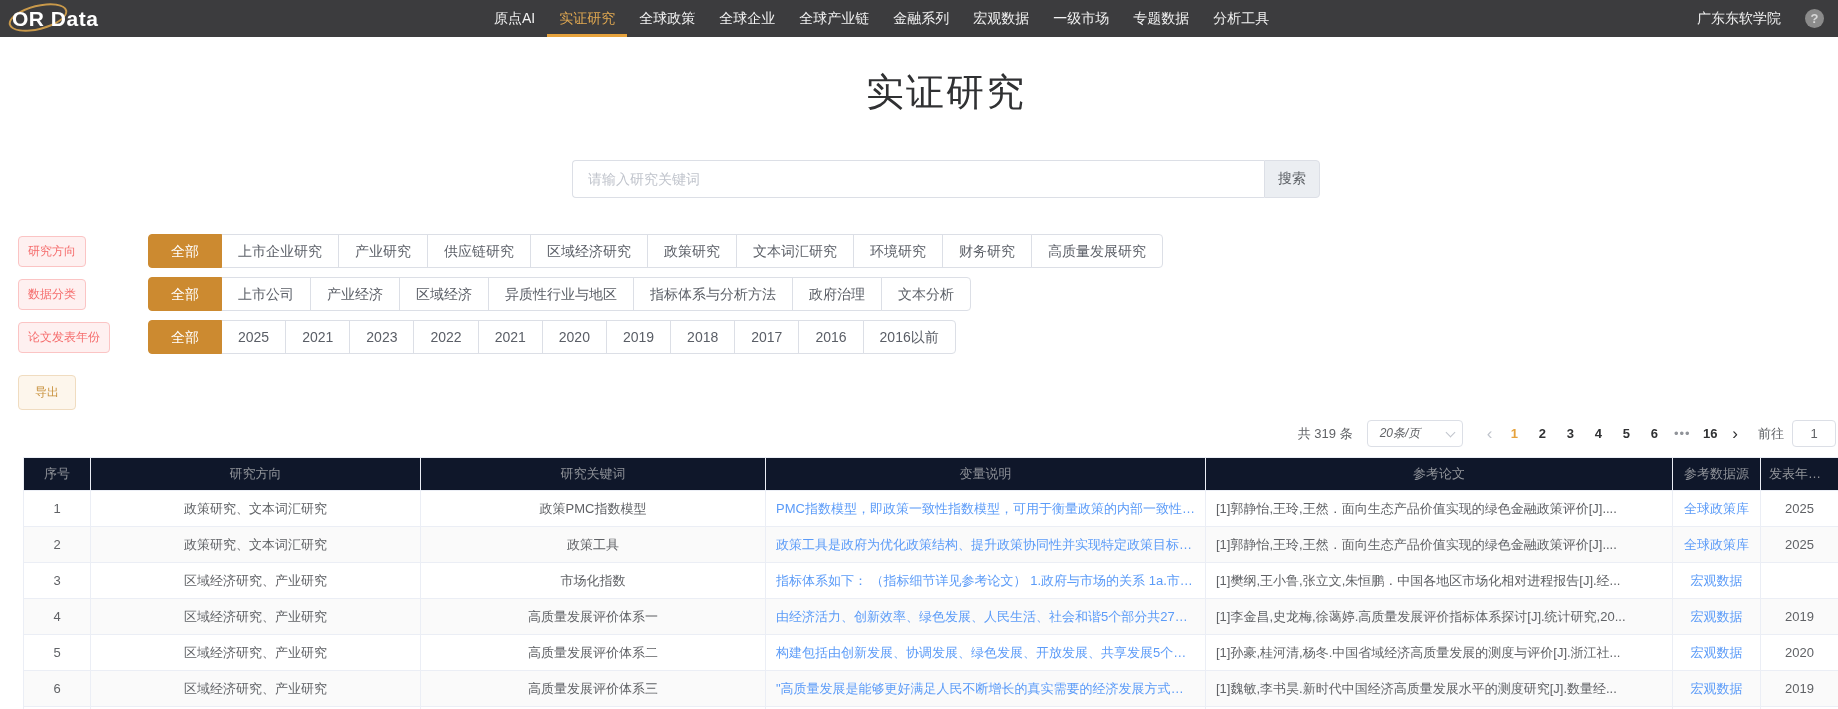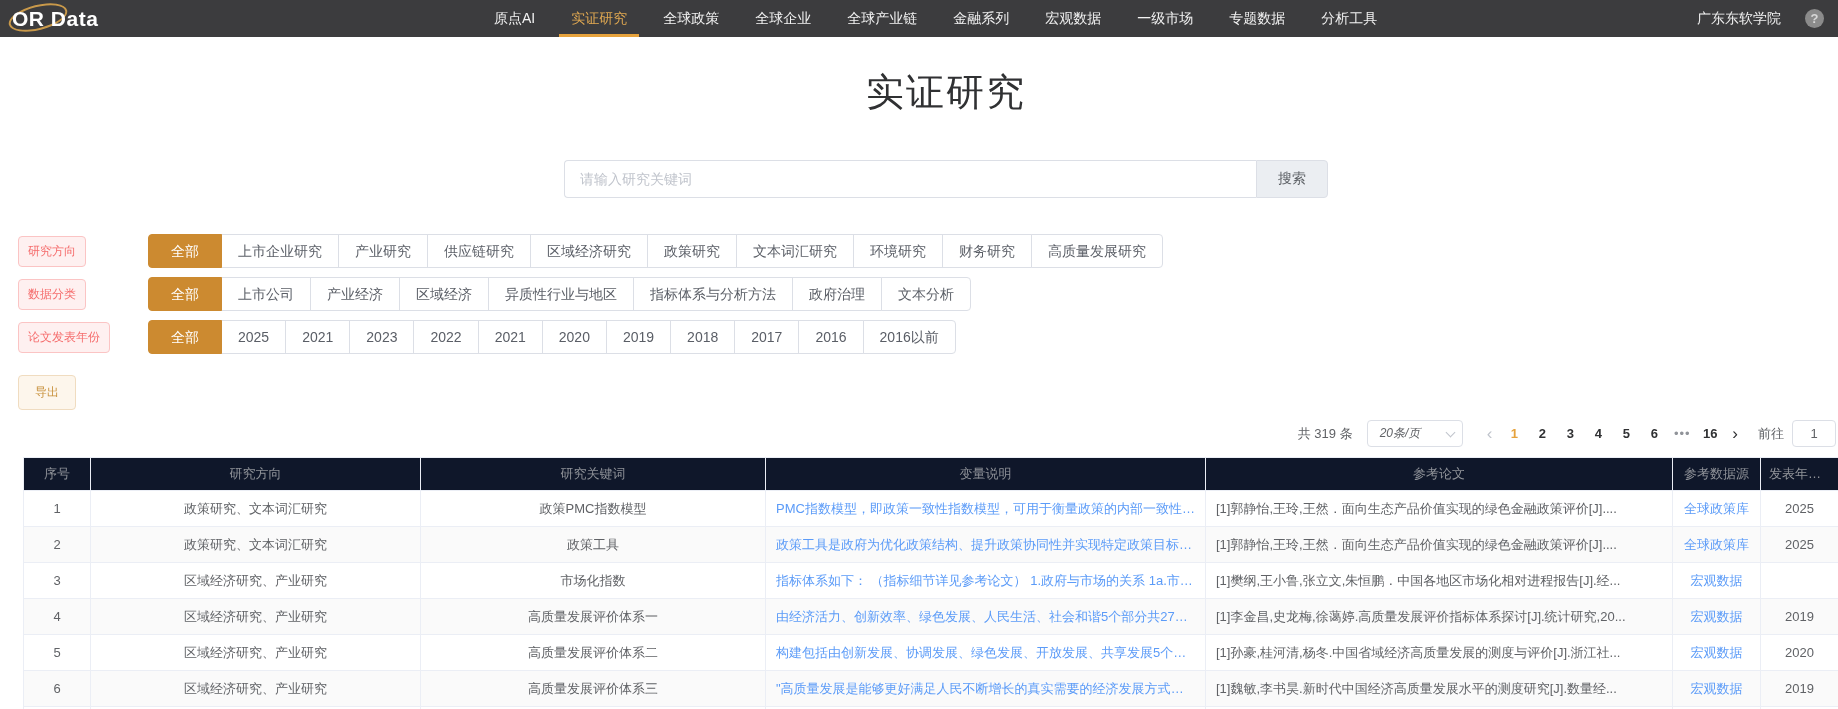--- a/index.html
+++ b/index.html
@@ -5,39 +5,39 @@
   * { box-sizing: border-box; margin: 0; padding: 0; }
   html,body { width:1838px; height:709px; overflow:hidden; background:#fff;
     font-family:"Liberation Sans","DejaVu Sans",sans-serif; color:#606266; }
 
   
   .navbar { height:37px; background:#3c3c3e; display:flex; align-items:center; padding:0 14px 0 12px; }
   .logo { position:relative; display:flex; align-items:center; height:100%; cursor:pointer; width:120px; }
   .logo-text { color:#fff; font-weight:bold; font-size:21px; letter-spacing:.5px; position:relative; z-index:1; }
   .logo-ellipse { position:absolute; left:-4px; top:5px; width:60px; height:25px;
     border:2px solid #c9994a; border-radius:50%; transform:rotate(-14deg); z-index:0; }
-  .nav-menu { display:flex; align-items:center; gap:32px; margin-left:360px; height:100%; }
+  .nav-menu { display:flex; align-items:center; gap:20px; margin-left:360px; height:100%; }
   .nav-item { color:#f2f2f2; font-size:14px; height:100%; display:flex; align-items:center;
     position:relative; cursor:pointer; padding:0 2px; white-space:nowrap; }
   .nav-item.active { color:#e0a851; }
   .nav-item.active::after { content:""; position:absolute; left:-10px; right:-10px; bottom:0;
     height:3px; background:#e6a23c; }
   .nav-right { margin-left:auto; display:flex; align-items:center; gap:24px; }
   .org-name { color:#f2f2f2; font-size:14px; cursor:pointer; white-space:nowrap; }
   .help-icon { width:19px; height:19px; border-radius:50%; background:#8b8b8b; color:#d8d8d8;
     font-size:13px; font-weight:bold; display:flex; align-items:center; justify-content:center; cursor:pointer; }
 
   
   .page-title { text-align:center; font-size:38px; font-weight:400; color:#303133;
     margin-top:30px; padding-left:54px; letter-spacing:2px; }
   .search-wrap { display:flex; justify-content:center; padding-left:54px; margin-top:42px; }
   .search-input { width:692px; height:38px; border:1px solid #dcdfe6; border-right:none;
     border-radius:4px 0 0 4px; padding:0 15px; font-size:14px; color:#606266; outline:none; background:#fff; }
   .search-input::placeholder { color:#c0c4cc; }
-  .search-btn { width:72px; height:38px; border:1px solid #dcdfe6; border-radius:0 4px 4px 0;
+  .search-btn { width:56px; height:38px; border:1px solid #dcdfe6; border-radius:0 4px 4px 0;
     background:#ebeef2; color:#5d6166; font-size:14px; cursor:pointer; }
 
   
   .filters { margin-top:36px; }
   .filter-row { display:flex; align-items:center; margin-bottom:9px; }
   .filter-label-wrap { width:148px; padding-left:18px; flex:none; }
   .filter-label { display:inline-block; background:#fef0f0; border:1px solid #fbc4c4; color:#f56c6c;
     font-size:12px; padding:6px 9px; border-radius:4px; white-space:nowrap; }
   .tag-group { display:flex; }
   .tag { height:34px; line-height:32px; padding:0 16px; background:#fff; border:1px solid #dcdfe6;

